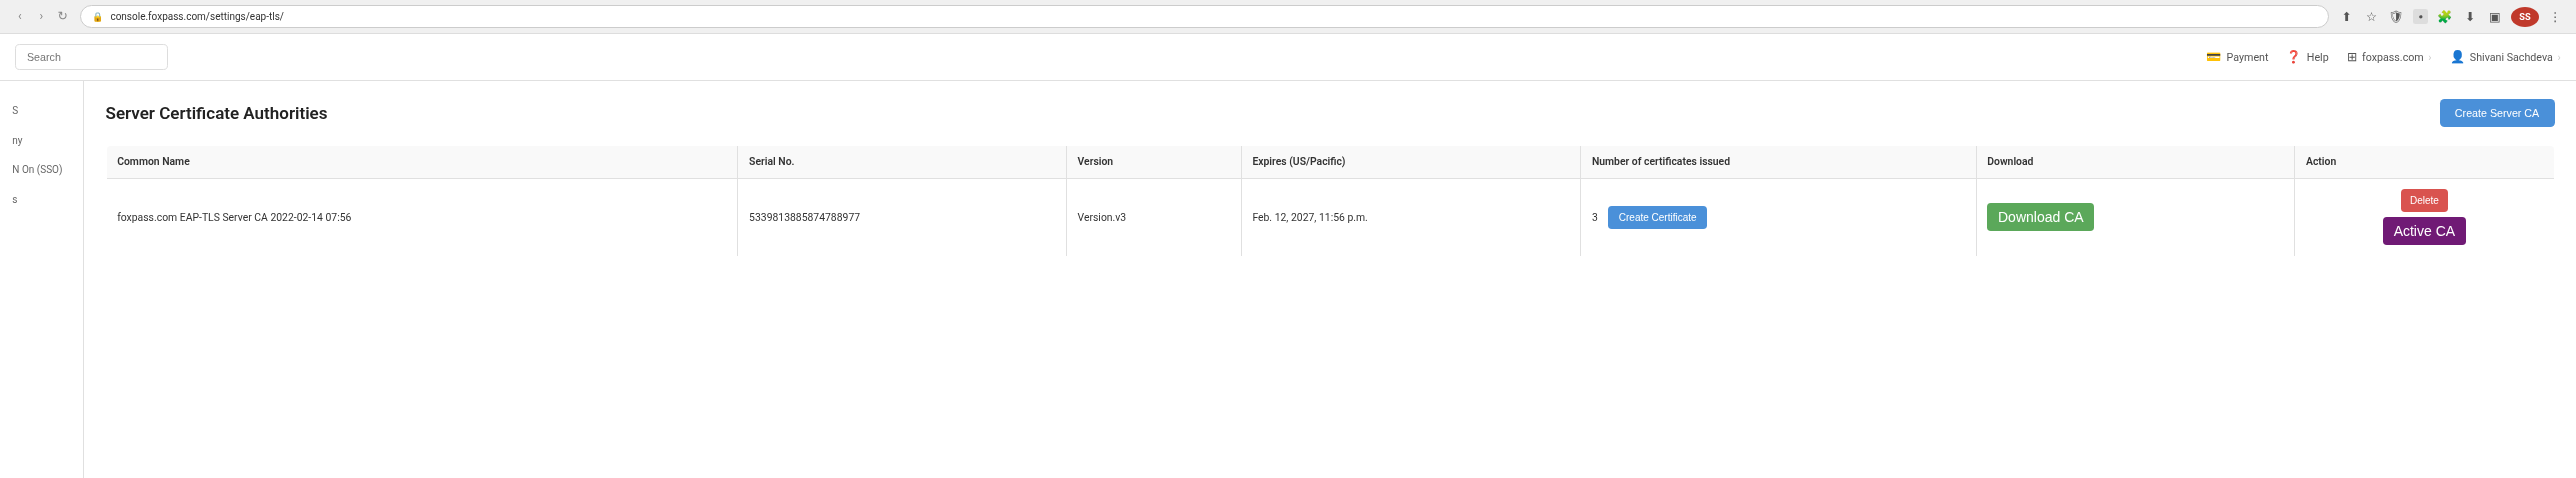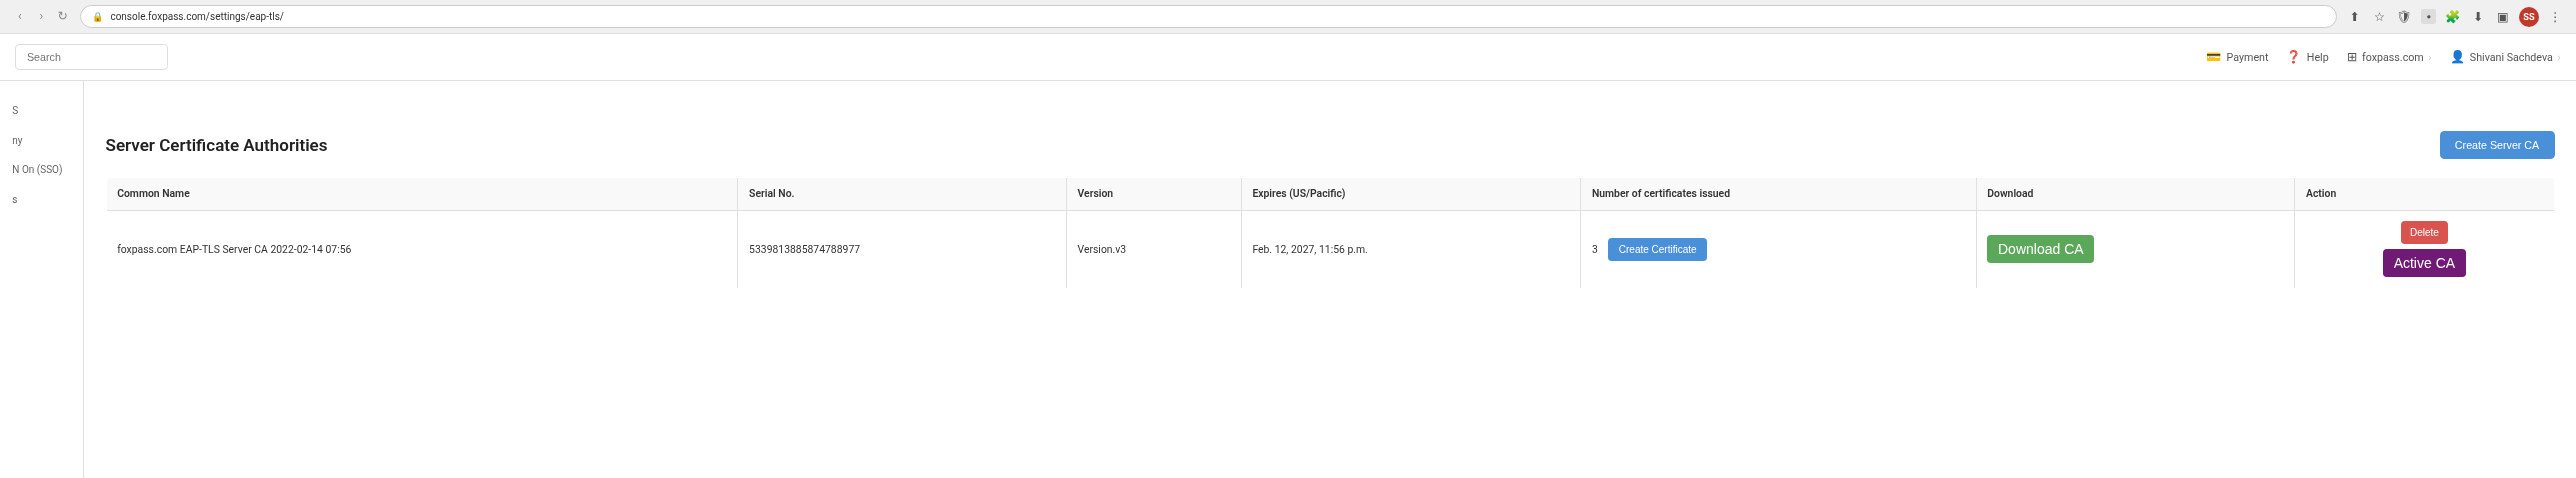--- a/index.html
+++ b/index.html
@@ -73,21 +73,21 @@
     .browser-icon-btn {
       width: 17px;
       height: 17px;
       display: flex;
       align-items: center;
       justify-content: center;
       cursor: pointer;
     }
 
     .avatar-circle {
-      width: 20px;
+      width: 28px;
       height: 20px;
       border-radius: 50%;
       background: #c0392b;
       display: flex;
       align-items: center;
       justify-content: center;
       color: white;
       font-size: 9.2px;
       font-weight: bold;
     }
@@ -166,21 +166,20 @@
       padding: 18.4px 21.5px;
       background: white;
       overflow: auto;
     }
 
     .page-header {
       display: flex;
       align-items: center;
       justify-content: space-between;
       margin-bottom: 18.4px;
-      margin-top: 32px;
     }
 
     .page-title {
       font-size: 17px;
       font-weight: 600;
       color: #222;
     }
 
     .btn-create {
       background: #4a90d9;

